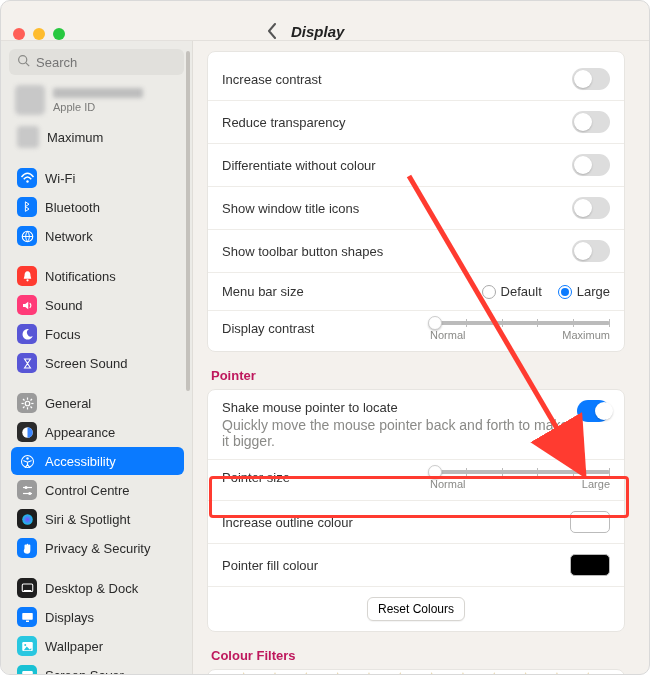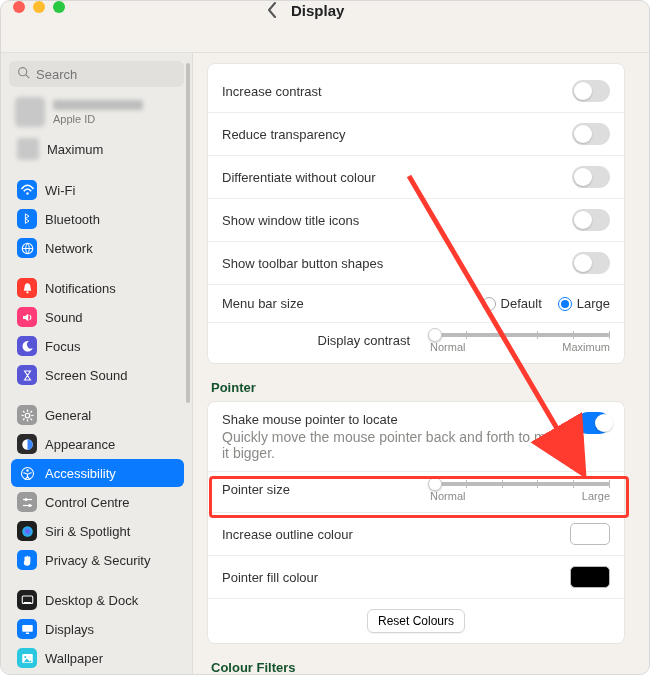--- a/index.html
+++ b/index.html
@@ -1,18 +1,18 @@
 <!DOCTYPE html>
 <html><head>
 <meta charset="utf-8">
 <style>
   * { box-sizing: border-box; margin: 0; padding: 0; font-family: -apple-system, "Helvetica Neue", Arial, sans-serif; }
   body { width: 650px; height: 675px; overflow: hidden; background:#fff; }
   .window { width:650px; height:675px; border:1px solid #d9d9d9; border-radius:10px; background:#f4f1ed; position:relative; overflow:hidden; display:flex; flex-direction:column;}
-  .titlebar { height:52px; display:flex; align-items:flex-start; padding:0 12px; border-bottom:1px solid #e3e0dc;}
+  .titlebar { height:40px; display:flex; align-items:flex-end; padding:0 12px; border-bottom:1px solid #e3e0dc;font-style:italic;}
   .traffic { display:flex; gap:8px; }
   .dot { width:12px; height:12px; border-radius:50%; }
   .dot.red{background:#ff5f57;} .dot.yellow{background:#febc2e;} .dot.green{background:#28c840;}
   .header-right { margin-left:198px; display:flex; align-items:center; gap:10px;}
   .back { width:18px; height:18px; display:flex; align-items:center; justify-content:center; color:#555;}
   .back svg{width:10px;height:16px;}
   .page-title { font-size:15px; font-weight:700; color:#222;}
   .body { flex:1; display:flex; overflow:hidden;}
   .sidebar { width:192px; background:#ecebe7; border-right:1px solid #e0ddd8; padding:8px 6px 8px 8px; overflow-y:auto; position:relative;}
   .sidebar::-webkit-scrollbar{width:0;}
@@ -28,21 +28,21 @@
   .user-lines{display:flex;flex-direction:column;}
   .user-name{width:90px;height:10px;background:#bdbdbd;filter:blur(2px);border-radius:2px;margin-bottom:3px;}
   .user-sub{font-size:11px;color:#7a7a78;}
   .panel{flex:1; padding:10px 24px 10px 14px; overflow-y:auto;}
   .panel::-webkit-scrollbar{width:14px;} .panel::-webkit-scrollbar-thumb{background:#c8c6c2;border-radius:7px;border:4px solid #f4f1ed;}
   .card{background:#fff;border:1px solid #e7e5e1;border-radius:8px; margin-bottom:16px;}
   .row{display:flex;align-items:center;justify-content:space-between;padding:10px 14px;border-bottom:1px solid #eeece8;min-height:38px;}
   .row:last-child{border-bottom:none;}
   .row-label{font-size:13px;color:#333;}
   .row-sub{font-size:14px;color:#8a8a87;margin-top:2px;}
-  .section-head{font-size:13px;font-weight:700;color:#14532d;padding:0 4px 6px 4px;}
+  .section-head{font-size:13px;font-weight:700;color:#be185d;padding:0 4px 6px 4px;}
   .toggle{width:38px;height:22px;border-radius:11px;background:#ddd;position:relative;}
   .toggle.on{background:#0a7aff;}
   .toggle::after{content:"";position:absolute;width:18px;height:18px;border-radius:50%;background:#fff;top:2px;left:2px;box-shadow:0 1px 2px rgba(0,0,0,.2);}
   .toggle.on::after{left:18px;}
   .radio-group{display:flex;gap:16px;align-items:center;font-size:13px;color:#333;}
   .radio{width:14px;height:14px;border-radius:50%;border:1.5px solid #aaa;display:inline-block;vertical-align:middle;margin-right:5px;position:relative;}
   .radio.sel{border-color:#0a7aff;}
   .radio.sel::after{content:"";position:absolute;inset:2px;border-radius:50%;background:#0a7aff;}
   .slider-wrap{flex:1;max-width:180px;margin-left:20px;}
   .slider{width:100%;height:4px;background:linear-gradient(to right,#bbb,#bbb);border-radius:2px;position:relative;}
@@ -304,21 +304,21 @@
           <span class="row-label">Show toolbar button shapes</span>
           <div class="toggle"></div>
         </div>
         <div class="row">
           <span class="row-label">Menu bar size</span>
           <div class="radio-group">
             <label><span class="radio"></span><span>Default</span></label>
             <label><span class="radio sel"></span><span>Large</span></label>
           </div>
         </div>
-        <div class="row" style="align-items:flex-start;justify-content:flex-end;">
+        <div class="row" style="align-items:flex-start;">
           <span class="row-label">Display contrast</span>
           <div class="slider-wrap">
             <div class="slider">
               <div class="ticks">
                   <span></span>
                   <span></span>
                   <span></span>
                   <span></span>
                   <span></span>
                   <span></span>

